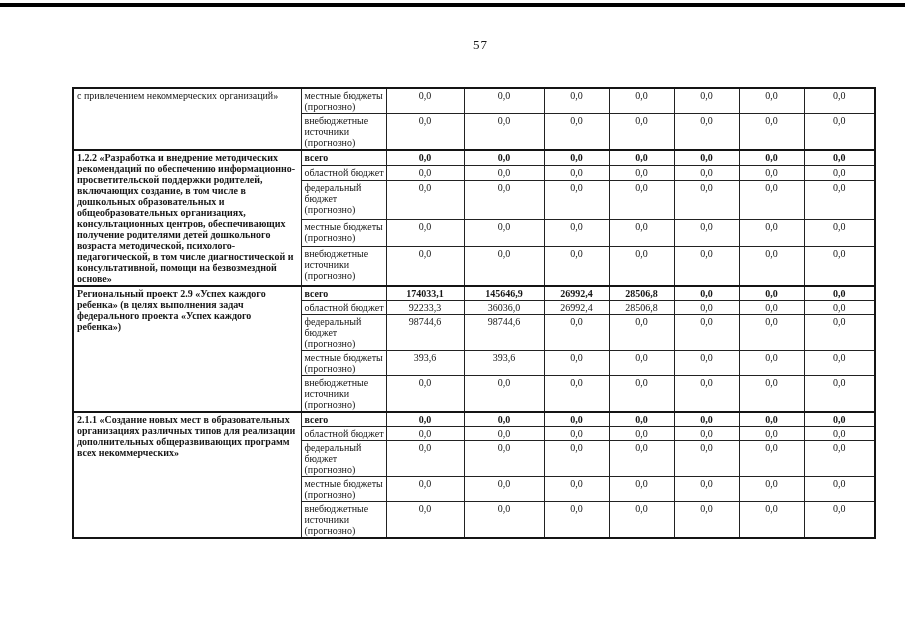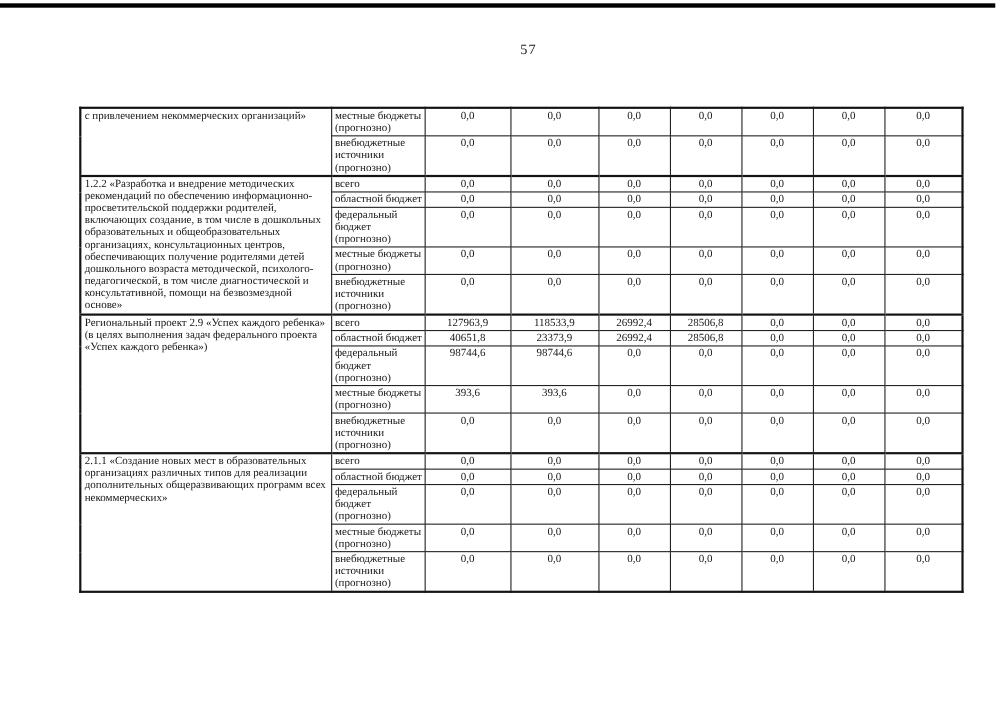--- a/index.html
+++ b/index.html
@@ -15,36 +15,36 @@
     position:absolute; left:0; top:3px;
     width:905px; height:4px;
     background:#000;
   }
   .page-number {
     position:absolute; top:37px; left:28px;
     width:905px; text-align:center;
     font-size:13px; letter-spacing:1px;
   }
   table.doc-table {
-    position:absolute; left:72px; top:97px;
+    position:absolute; left:72px; top:87px;
     border-collapse:collapse;
     table-layout:fixed;
     border:2px solid #141414;
   }
   .doc-table td {
     border:1px solid #222;
     vertical-align:top;
     font-size:10px;
     line-height:11px;
     word-wrap:break-word;
   }
   .doc-table td.program-cell { padding:1px 4px 1px 3px; }
   .doc-table td.budget-cell  { padding:1px 2px 1px 3px; }
   .doc-table td.value-cell   { padding:1px 0; text-align:center; }
-  .doc-table tr.block-start td { border-top:2px solid #141414; }
+  .doc-table tr.block-start td { border-top:2px solid #141414;font-weight:bold; }
 </style>
 </head>
 <body>
 
 <div class="top-rule"></div>
 
 <div class="page-number">57</div>
 
 <table class="doc-table">
   <colgroup>
@@ -127,32 +127,32 @@
         <td class="value-cell">0,0</td>
         <td class="value-cell">0,0</td>
         <td class="value-cell">0,0</td>
         <td class="value-cell">0,0</td>
         <td class="value-cell">0,0</td>
         <td class="value-cell">0,0</td>
       </tr>
       <tr class="block-start">
         <td class="program-cell" rowspan="5">Региональный проект 2.9 «Успех каждого ребенка» (в целях выполнения задач федерального проекта «Успех каждого ребенка»)</td>
         <td class="budget-cell">всего</td>
-        <td class="value-cell">127963,9</td>
-        <td class="value-cell">118533,9</td>
+        <td class="value-cell">174033,1</td>
+        <td class="value-cell">145646,9</td>
         <td class="value-cell">26992,4</td>
         <td class="value-cell">28506,8</td>
         <td class="value-cell">0,0</td>
         <td class="value-cell">0,0</td>
         <td class="value-cell">0,0</td>
       </tr>
       <tr>
         <td class="budget-cell">областной бюджет</td>
-        <td class="value-cell">40651,8</td>
-        <td class="value-cell">23373,9</td>
+        <td class="value-cell">92233,3</td>
+        <td class="value-cell">36036,0</td>
         <td class="value-cell">26992,4</td>
         <td class="value-cell">28506,8</td>
         <td class="value-cell">0,0</td>
         <td class="value-cell">0,0</td>
         <td class="value-cell">0,0</td>
       </tr>
       <tr>
         <td class="budget-cell">федеральный бюджет (прогнозно)</td>
         <td class="value-cell">98744,6</td>
         <td class="value-cell">98744,6</td>

